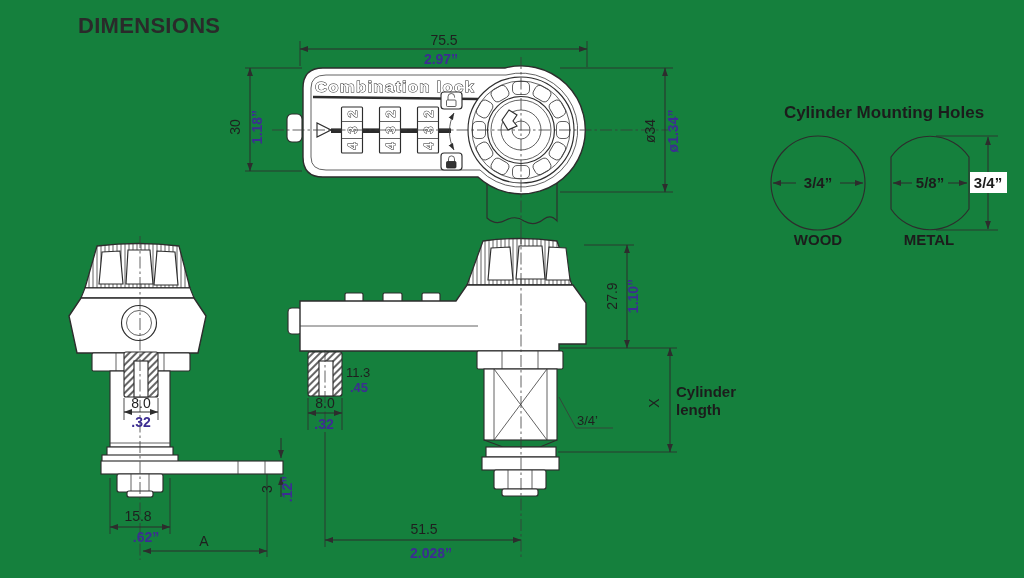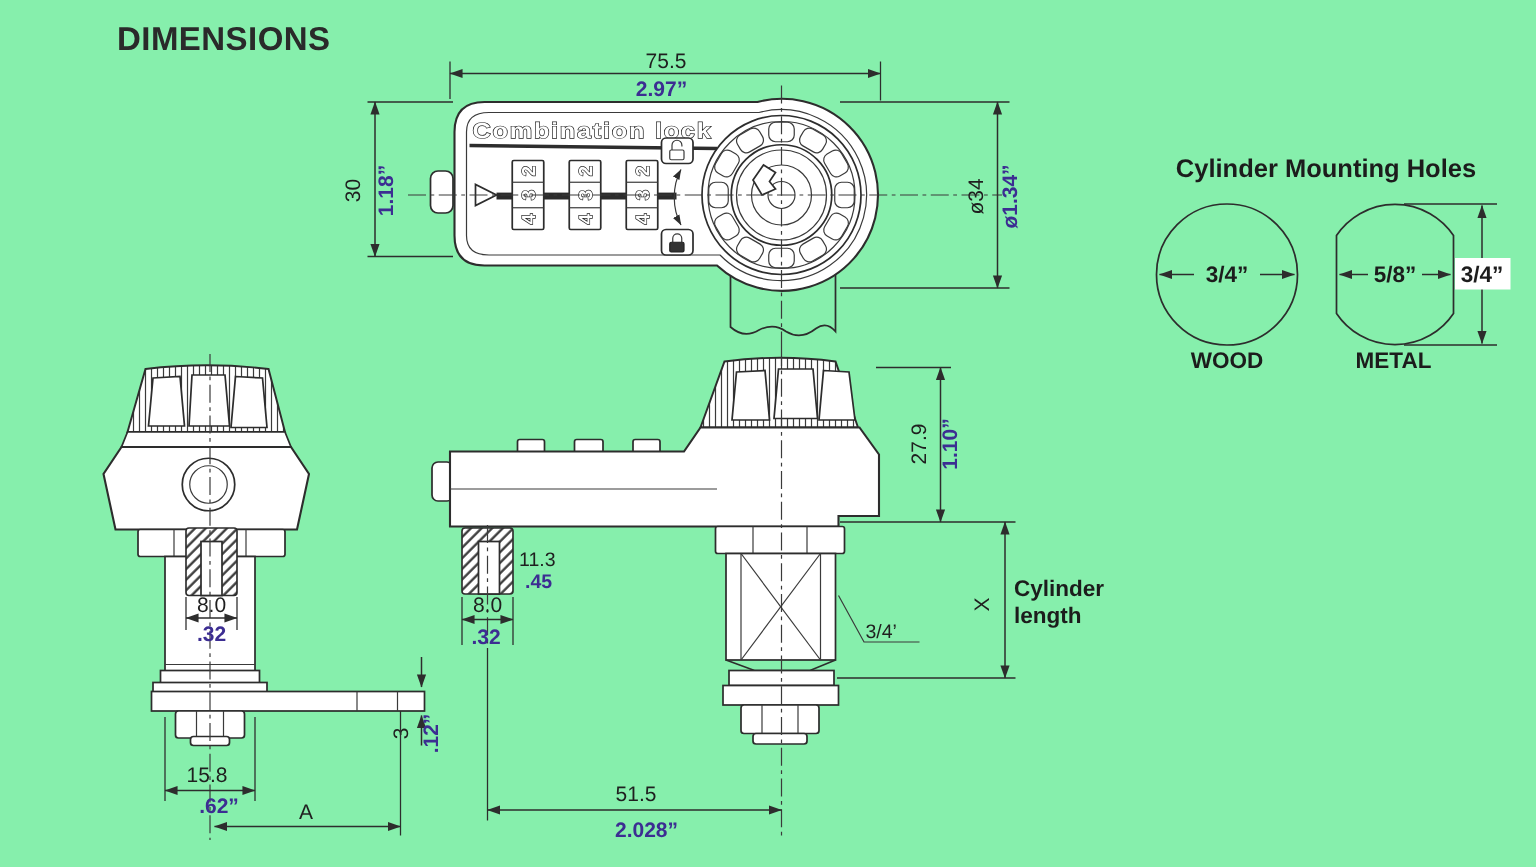--- a/index.html
+++ b/index.html
@@ -1,16 +1,16 @@
 <!DOCTYPE html>
 <html><head>
 <meta charset="utf-8">
 <style>
   html,body{margin:0;padding:0;background:#fff;}
-  .stage{position:relative;width:1024px;height:578px;background:#86efac;overflow:hidden;
+  .stage{position:relative;width:1024px;height:578px;background:#15803d;overflow:hidden;
          font-family:"Liberation Sans", sans-serif;}
   svg{position:absolute;left:0;top:0;}
   svg text{font-family:"Liberation Sans", sans-serif;}
   .ln  {fill:none;stroke:#2d2d2d;stroke-width:1.15;}
   .thin{fill:none;stroke:#3a3a3a;stroke-width:0.8;}
   .wf  {fill:#ffffff;stroke:#2d2d2d;stroke-width:1.15;}
   .wf2 {fill:#ffffff;stroke:#2d2d2d;stroke-width:1.4;}
   .dim {fill:none;stroke:#2d2d2d;stroke-width:1;}
   .ext {fill:none;stroke:#2d2d2d;stroke-width:0.85;}
   .cl  {fill:none;stroke:#3a3a3a;stroke-width:0.8;stroke-dasharray:12 3 2.5 3;}

